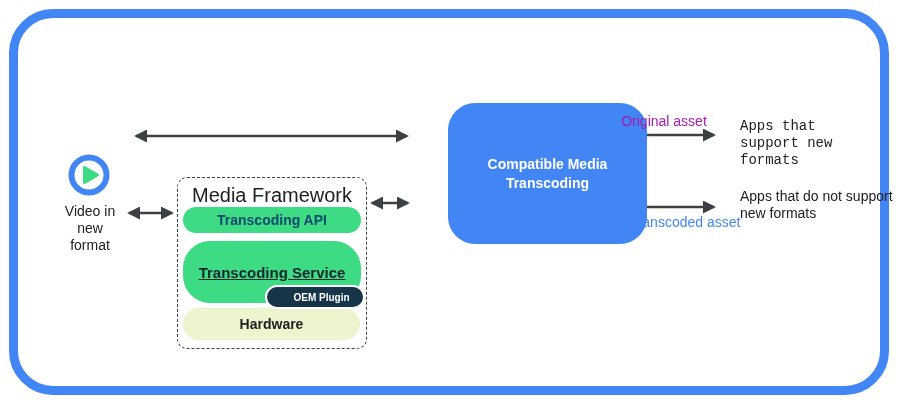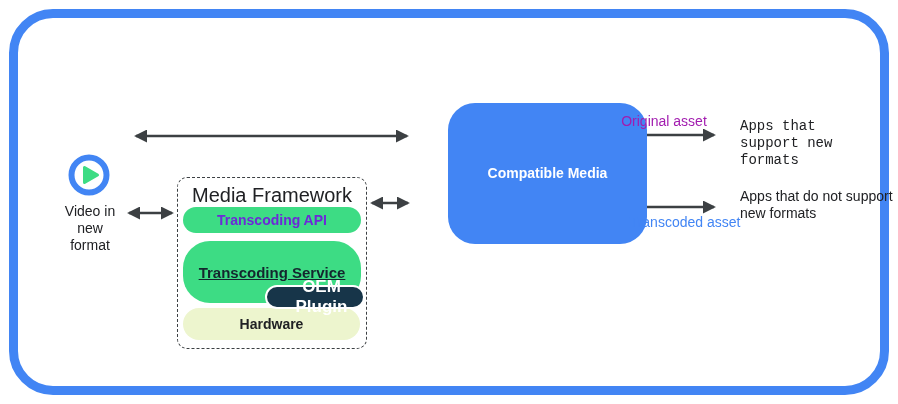--- a/index.html
+++ b/index.html
@@ -33,32 +33,32 @@
   }
   .pill{
     box-sizing:border-box;
     display:flex;align-items:center;justify-content:center;
     text-align:center;
     font-weight:bold;
   }
   #blk-api{
     left:183px;top:207px;width:178px;height:26px;
     background:#3ddc84;border-radius:13px;
-    font-weight:bold;font-size:14px;color:#6d28d9;
+    font-weight:bold;font-size:14px;color:#0c4a6e;
   }
   #blk-service{
     left:183px;top:241px;width:178px;height:62px;
     background:#3ddc84;border-radius:27px;
     font-weight:bold;font-size:15px;color:#14262e;text-decoration:underline;
   }
   #blk-oem{
     left:265px;top:285px;width:100px;height:24px;
     background:#173549;border-radius:13px;
     border:2px solid #ffffff;
-    font-weight:bold;font-size:17px;color:#ffffff;
+    font-weight:bold;font-size:10px;color:#ffffff;
     z-index:3;
     padding-left:13px;
   }
   #blk-hw{
     left:183px;top:308px;width:177px;height:32px;
     background:#edf5ce;border-radius:16px;
     font-size:14px;color:#202124;
   }
   #transcoder-box{
     left:412px;top:103px;width:199px;height:141px;
@@ -119,20 +119,21 @@
   <div class="abs pill" id="blk-api">Transcoding API</div>
 
   <div class="abs pill" id="blk-service">Transcoding Service</div>
 
   <div class="abs pill" id="blk-oem">OEM Plugin</div>
 
   <div class="abs pill" id="blk-hw">Hardware</div>
 
   <div class="abs" id="transcoder-box">
     <div>Compatible Media</div>
+    <div>Transcoding</div>
   </div>
 
   <div class="abs" id="original-asset-label">Original asset</div>
   <div class="abs" id="transcoded-asset-label">Transcoded asset</div>
 
   <div class="abs" id="apps-support">Apps that support new formats</div>
   <div class="abs" id="apps-no-support">Apps that do not support new formats</div>
 
 </div>
 

